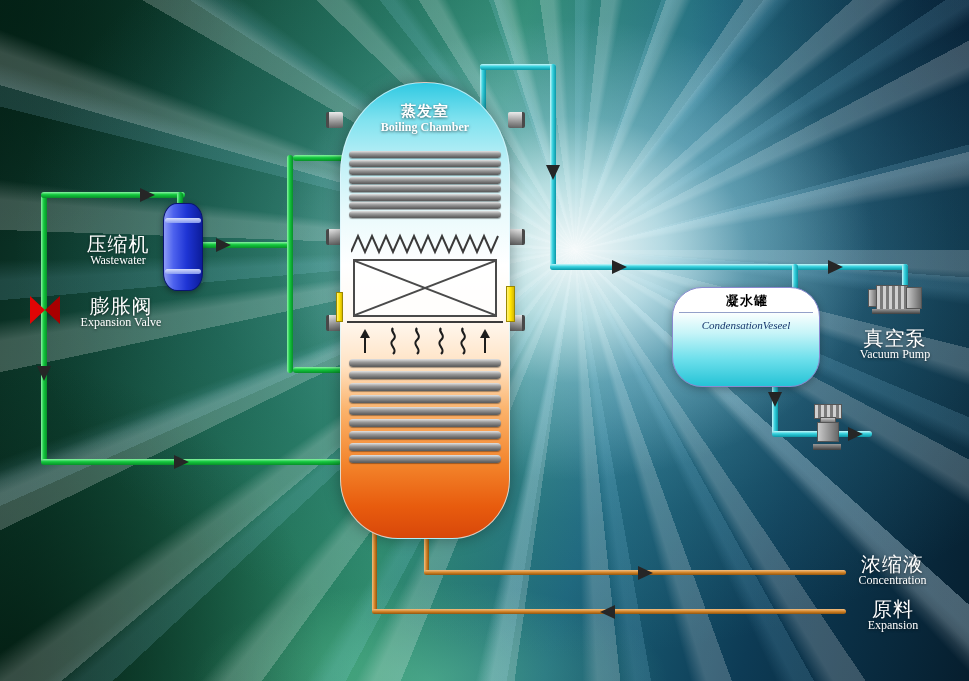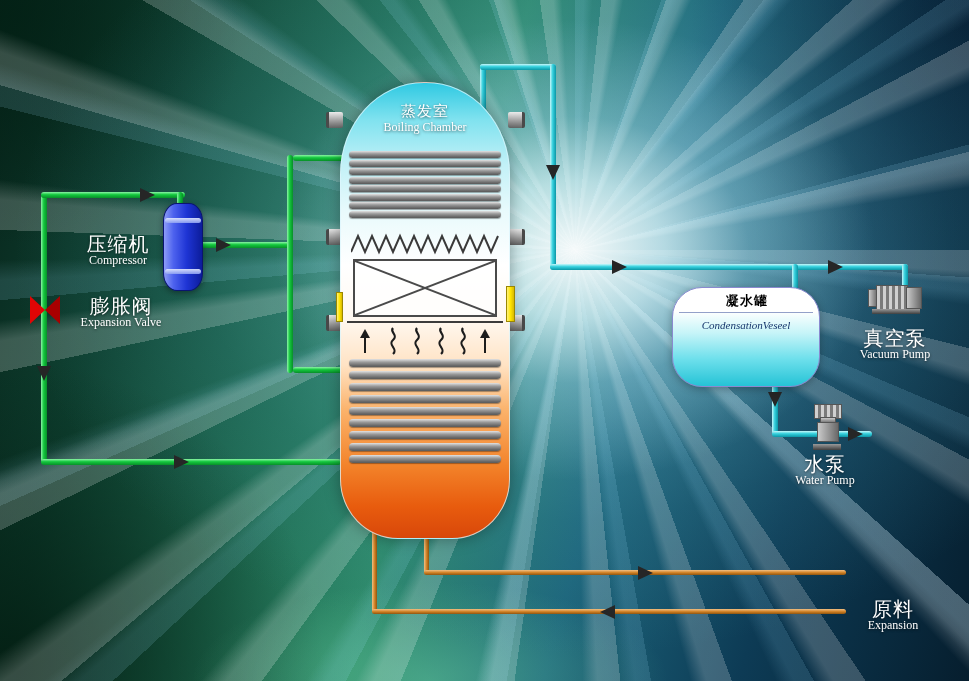--- a/index.html
+++ b/index.html
@@ -32,20 +32,21 @@
   .ar-r{border-top:7px solid transparent;border-bottom:7px solid transparent;border-left:15px solid #262626;}
   .ar-l{border-top:7px solid transparent;border-bottom:7px solid transparent;border-right:15px solid #262626;}
   .ar-d{border-left:7px solid transparent;border-right:7px solid transparent;border-top:15px solid #262626;}
   
   .vessel{
     position:absolute;left:340px;top:82px;width:168px;height:455px;z-index:3;
     border-radius:84px 84px 58px 58px / 92px 92px 60px 60px;
     border:1px solid rgba(220,245,252,0.75);
     box-shadow:0 0 16px rgba(0,0,0,0.35);
     background:linear-gradient(180deg,#2fc9e2 0%,#7fe2ef 8%,#c2f1f7 18%,#e8fafc 28%,#ffffff 40%,#fff8f0 52%,#ffe3c4 62%,#fbb26a 72%,#f3832a 84%,#e85c0e 93%,#d8470a 100%);
+    font-weight:bold;
   }
   .coil{position:absolute;left:8px;width:152px;display:flex;flex-direction:column;}
   .coil-upper{top:68px;gap:1.5px;}
   .coil-lower{top:276px;gap:4px;}
   .tube{height:7px;border-radius:4px;background:linear-gradient(180deg,#e2e2e2,#9a9a9a 40%,#5f5f5f 90%);box-shadow:0 1px 1px rgba(0,0,0,0.35);}
   .coil-lower .tube{height:8px;}
   .xbox{position:absolute;left:12px;top:176px;width:144px;height:58px;border:2px solid #4a4a4a;background:rgba(255,255,255,0.72);box-sizing:border-box;}
   .sepline{position:absolute;left:6px;top:238px;width:156px;height:2px;background:#3c3c3c;}
   .vsvg{position:absolute;}
   
@@ -202,38 +203,38 @@
 
   <div class="machine" style="left:809px;top:404px;width:36px;height:48px;">
     <div class="part ribs-v" style="left:5px;top:0;width:26px;height:13px;"></div>
     <div class="part metal-v" style="left:11px;top:13px;width:14px;height:5px;"></div>
     <div class="part metal-h" style="left:8px;top:18px;width:20px;height:18px;"></div>
     <div class="part base" style="left:4px;top:40px;width:28px;height:6px;"></div>
   </div>
 
   <div class="lbl" style="left:60px;top:236px;width:116px;">
     <div class="lbl-zh">压缩机</div>
-    <div class="lbl-en">Compressor</div>
+    <div class="lbl-en">Wastewater</div>
   </div>
 
   <div class="lbl" style="left:845px;top:330px;width:100px;">
     <div class="lbl-zh">真空泵</div>
     <div class="lbl-en">Vacuum Pump</div>
   </div>
 
   <div class="lbl" style="left:68px;top:298px;width:106px;">
     <div class="lbl-zh">膨胀阀</div>
     <div class="lbl-en">Expansion Valve</div>
   </div>
 
-  <div class="lbl" style="left:780px;top:456px;width:90px;">
-    <div class="lbl-zh">水泵</div>
-    <div class="lbl-en">Water Pump</div>
-  </div>
-
-
+
+
+  <div class="lbl" style="left:845px;top:556px;width:95px;">
+    <div class="lbl-zh">浓缩液</div>
+    <div class="lbl-en">Concentration</div>
+  </div>
 
   <div class="lbl" style="left:848px;top:601px;width:90px;">
     <div class="lbl-zh">原料</div>
     <div class="lbl-en">Expansion</div>
   </div>
 
 </div>
 
 </body></html>

